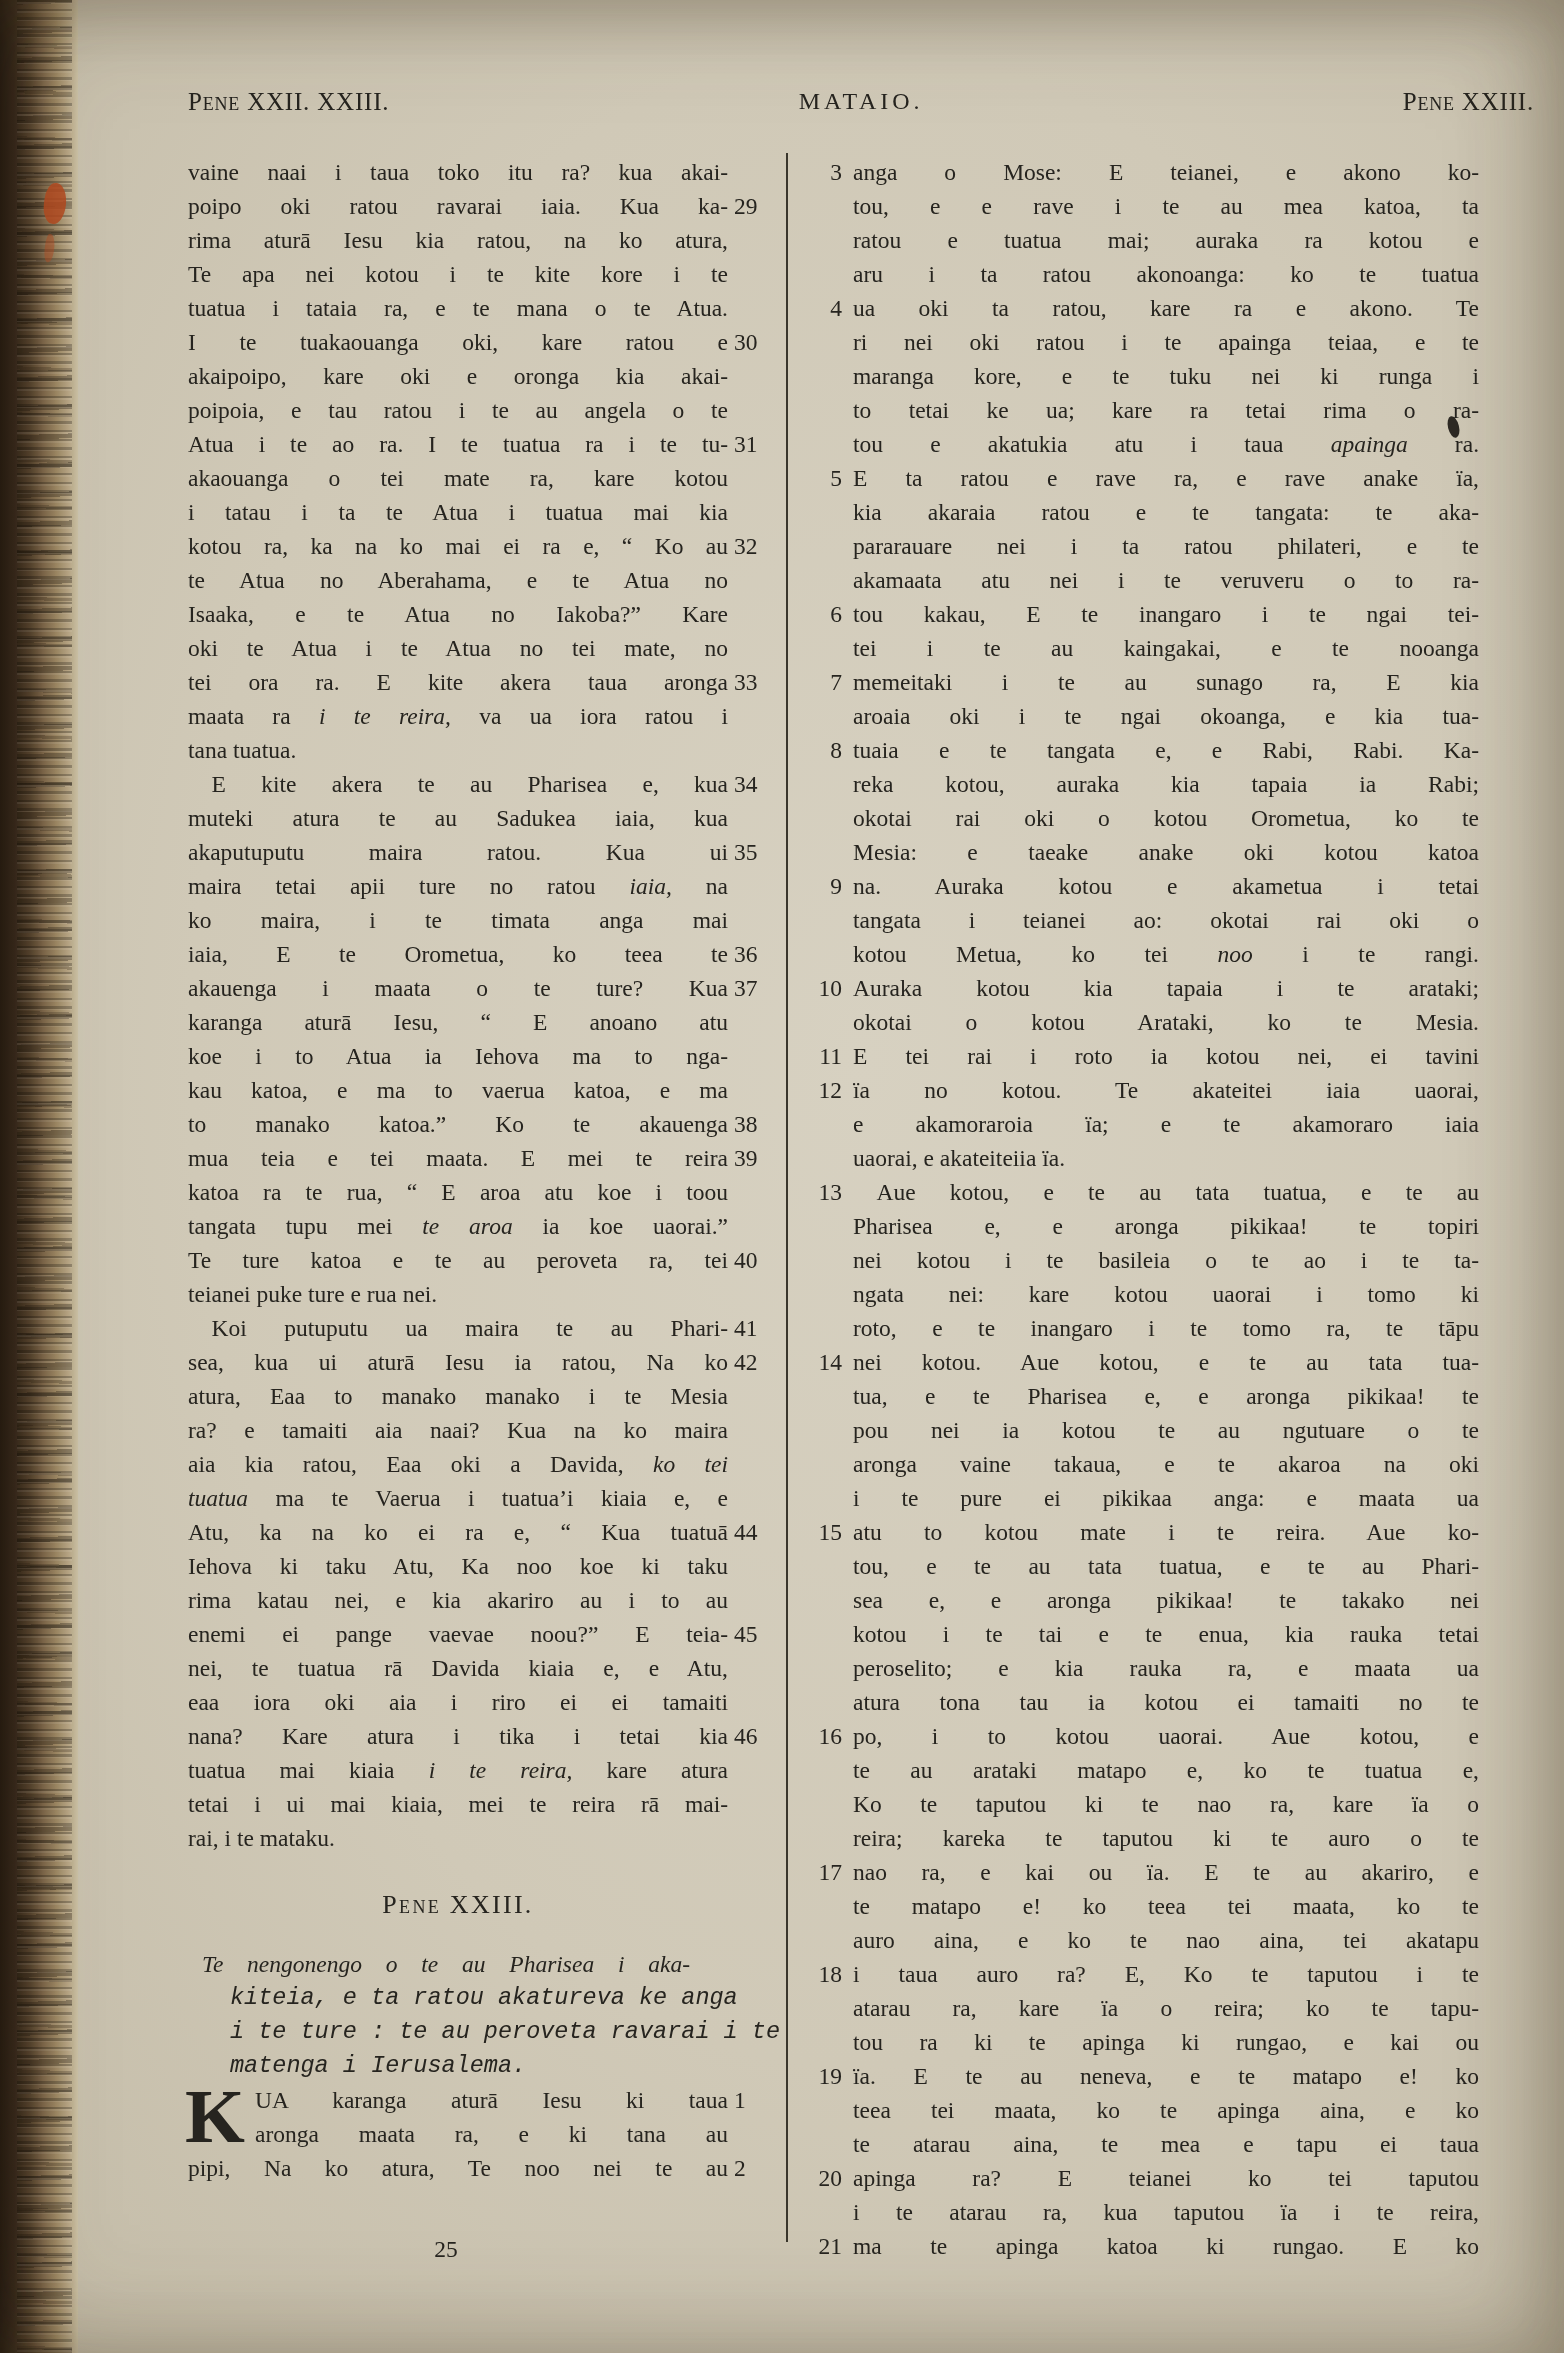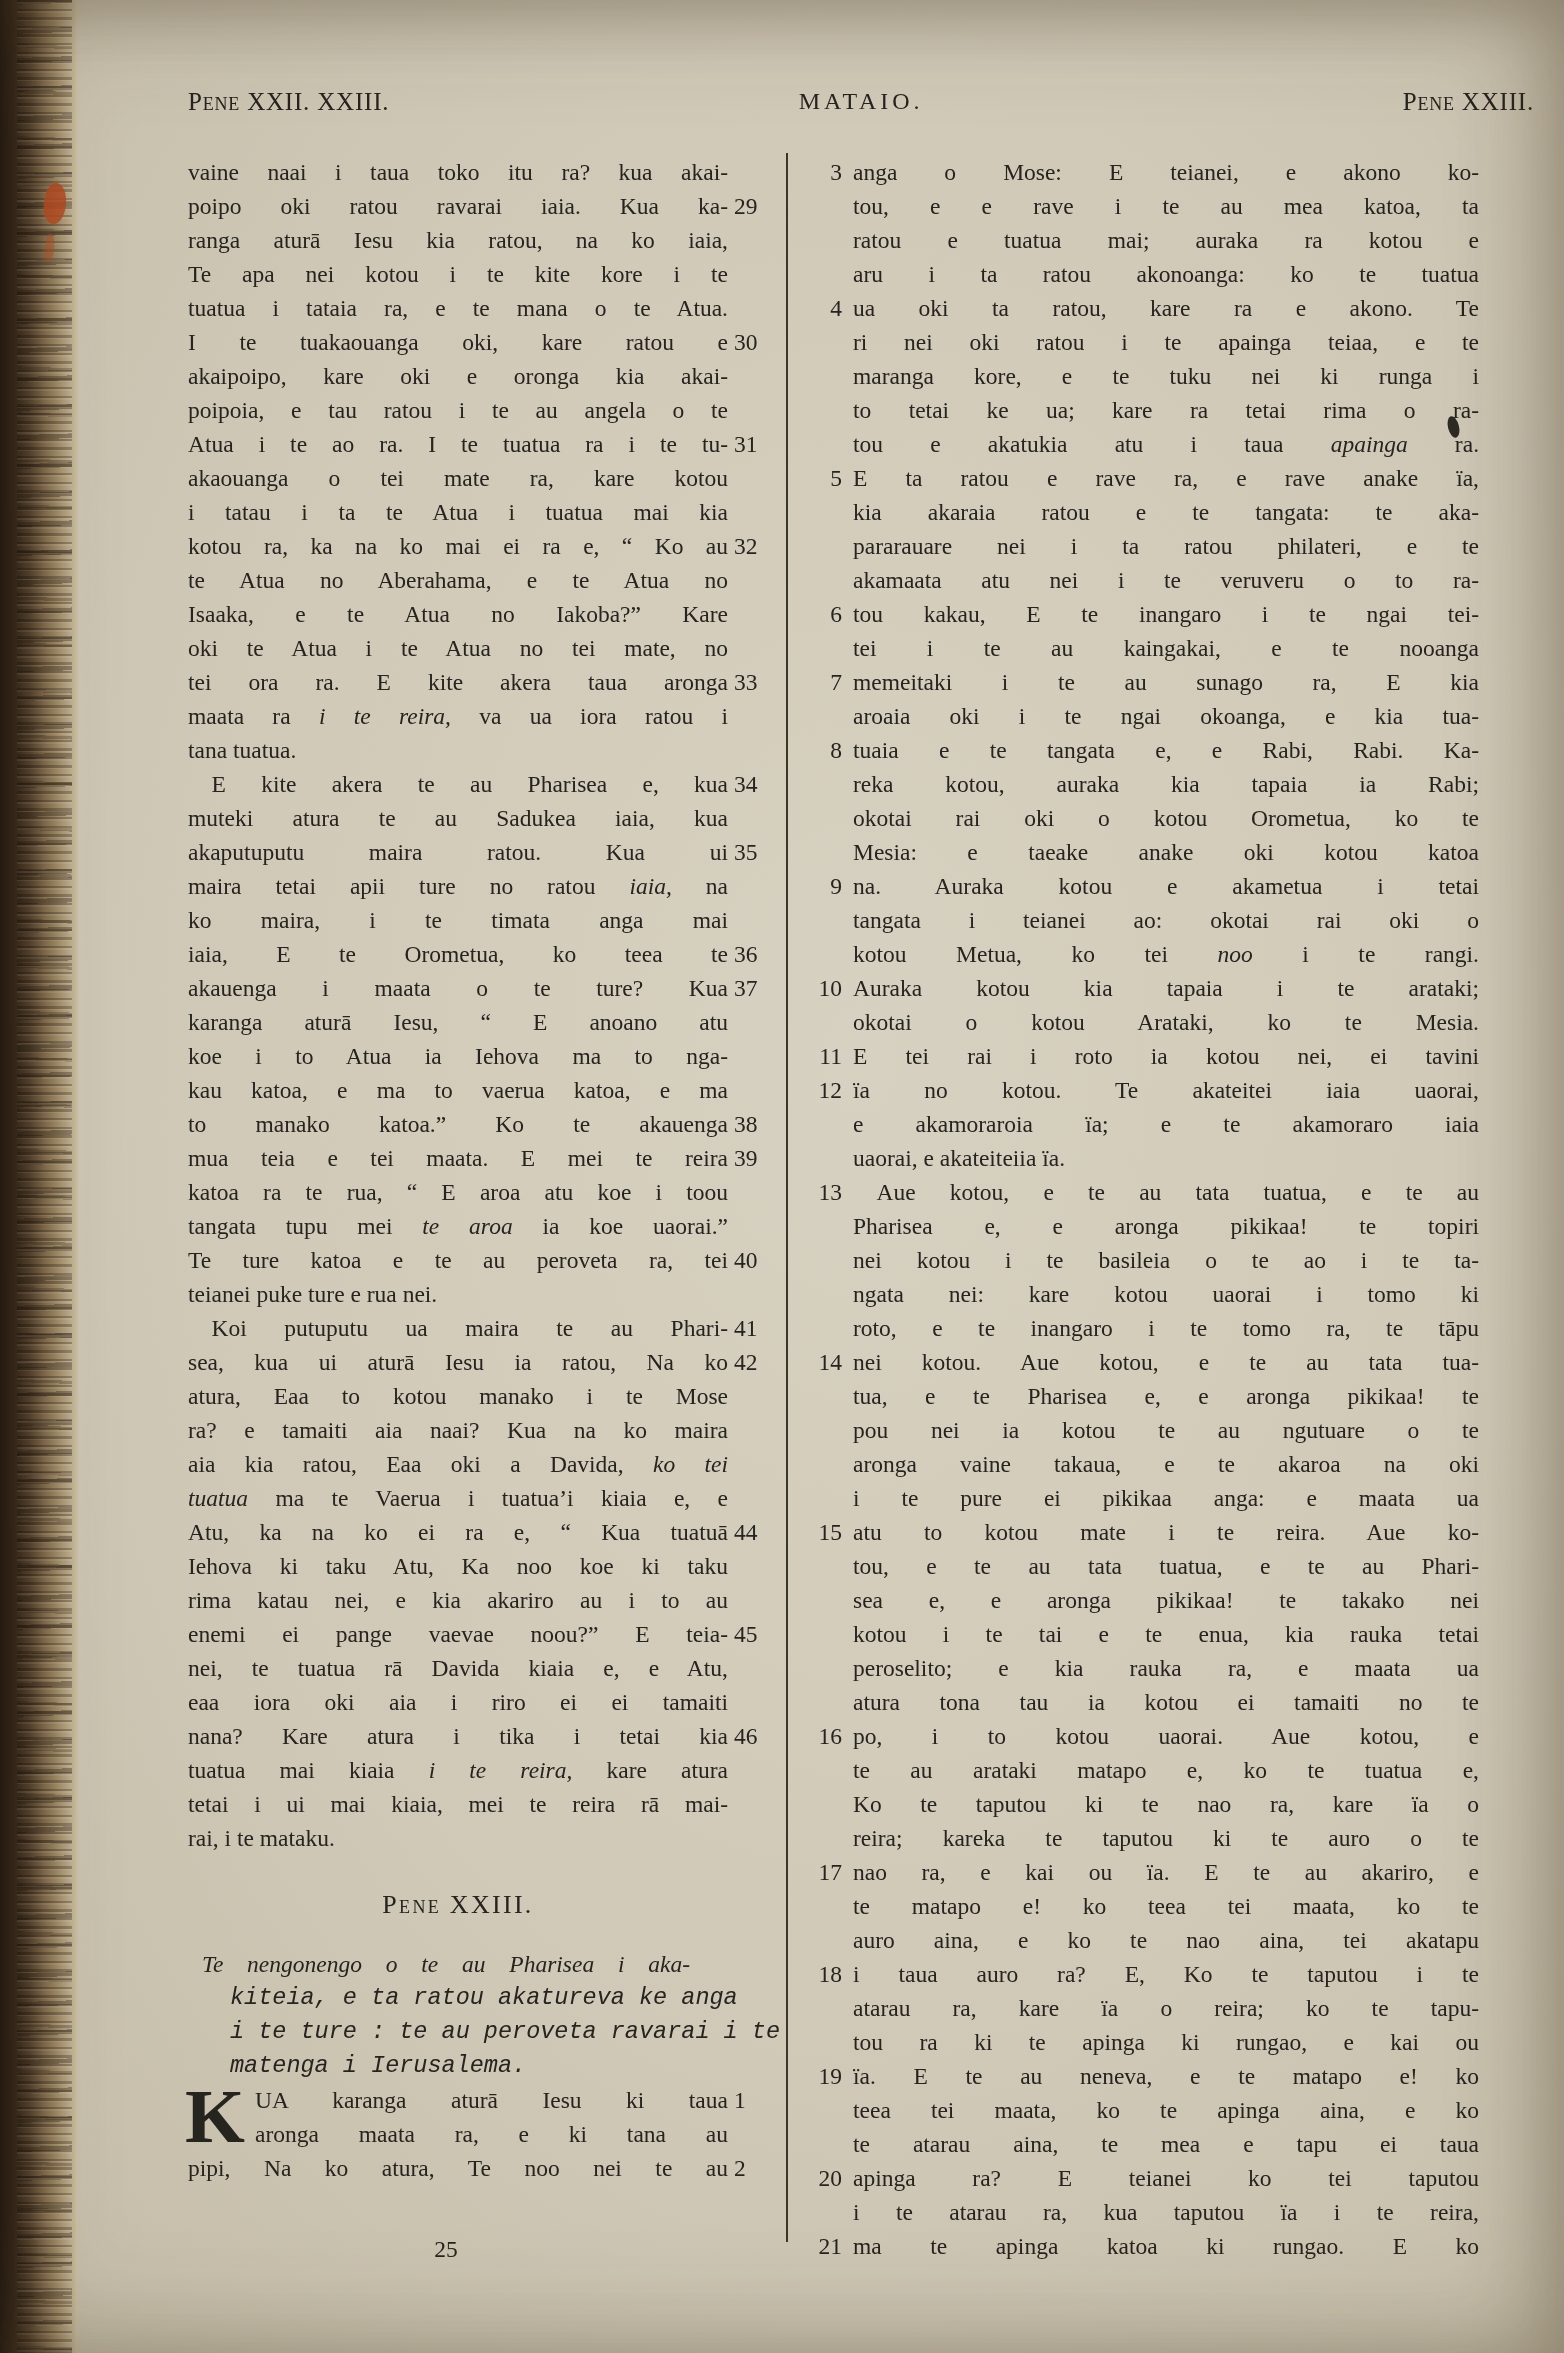--- a/index.html
+++ b/index.html
@@ -77,21 +77,21 @@
 
 <div class="column col-left" id="col-left">
     <div class="line">
       <span class="txt">vaine naai i taua toko itu ra? kua akai-</span>
     </div>
     <div class="line">
       <span class="txt">poipo oki ratou ravarai iaia.  Kua ka-</span>
       <span class="verse">29</span>
     </div>
     <div class="line">
-      <span class="txt">ranga aturā Iesu kia ratou, na ko iaia,</span>
+      <span class="txt">rima aturā Iesu kia ratou, na ko atura,</span>
     </div>
     <div class="line">
       <span class="txt">Te apa nei kotou i te kite kore i te</span>
     </div>
     <div class="line">
       <span class="txt">tuatua i tataia ra, e te mana o te Atua.</span>
     </div>
     <div class="line">
       <span class="txt">I te tuakaouanga oki, kare ratou e</span>
       <span class="verse">30</span>
@@ -192,21 +192,21 @@
     </div>
     <div class="line ind">
       <span class="txt">Koi putuputu ua maira te au Phari-</span>
       <span class="verse">41</span>
     </div>
     <div class="line">
       <span class="txt">sea, kua ui aturā Iesu ia ratou, Na ko</span>
       <span class="verse">42</span>
     </div>
     <div class="line">
-      <span class="txt">atura, Eaa to kotou manako i te Mose</span>
+      <span class="txt">atura, Eaa to manako manako i te Mesia</span>
     </div>
     <div class="line">
       <span class="txt">ra? e tamaiti aia naai? Kua na ko maira</span>
     </div>
     <div class="line">
       <span class="txt">aia kia ratou, Eaa oki a Davida, <i>ko tei</i></span>
     </div>
     <div class="line">
       <span class="txt"><i>tuatua</i> ma te Vaerua i tuatua’i kiaia e, e</span>
     </div>

